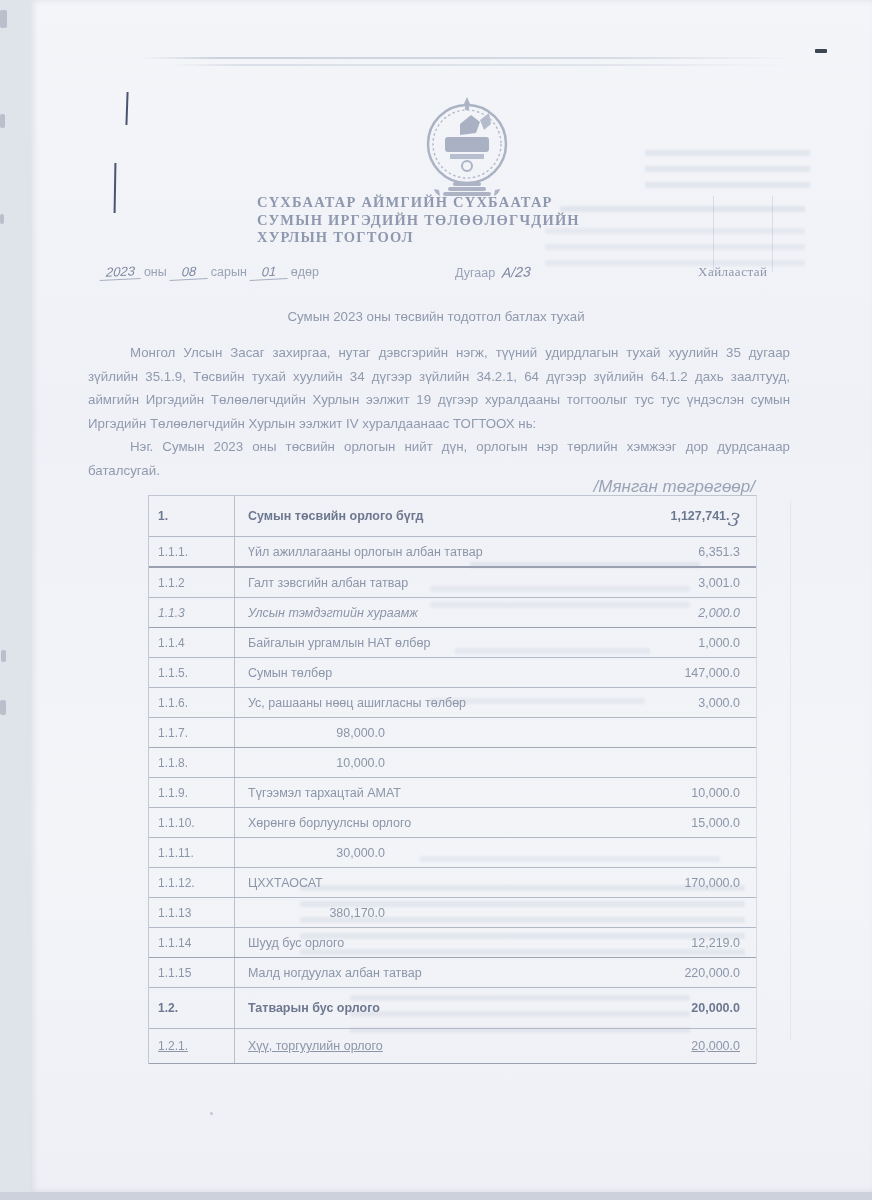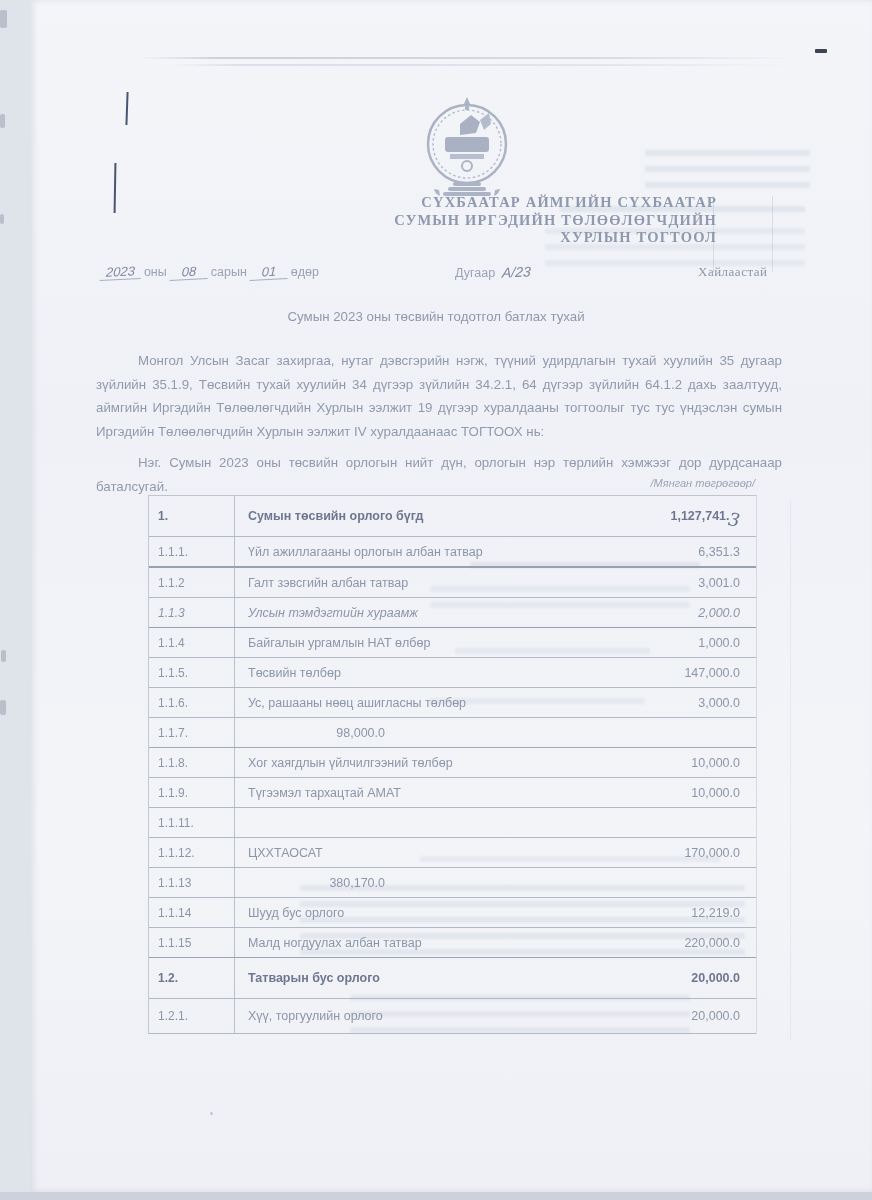--- a/index.html
+++ b/index.html
@@ -26,42 +26,42 @@
     position:absolute;
     background:repeating-linear-gradient(180deg,rgba(148,160,184,.30) 0 6px,rgba(148,160,184,0) 6px 16px);
     filter:blur(1.3px);opacity:.55;pointer-events:none;
   }
   .gline{position:absolute;background:rgba(150,160,185,.28);filter:blur(.5px);}
   
   .emblem{position:absolute;left:420px;top:92px;opacity:.8;filter:blur(.4px);}
   
   .org-title{
     position:absolute;left:257px;top:194px;width:460px;
-    text-align:right;
+    text-align:left;
     font-family:"Liberation Serif","DejaVu Serif",serif;
     font-weight:bold;font-size:14.5px;line-height:17.5px;
     color:#8e98ae;letter-spacing:1.2px;filter:blur(.25px);
   }
   
   .dateline{position:absolute;left:0;top:264px;width:872px;height:20px;font-size:12.5px;color:#9aa3b6;}
   .dl-left{position:absolute;left:100px;top:0;}
   .dl-mid{position:absolute;left:452px;top:0;}
   .dl-right{position:absolute;left:698px;top:0;font-family:"Liberation Serif","DejaVu Serif",serif;font-size:13px;color:#8c96aa;letter-spacing:.5px;}
   .hand{
     font-style:italic;color:#7f88a0;display:inline-block;
     transform:rotate(-3deg) skewX(-6deg);font-size:13px;
   }
   .blank{border-bottom:1px solid #a6aec0;padding:0 6px;display:inline-block;min-width:26px;text-align:center;}
   .dl-word{margin:0 3px;}
   
   .subject{position:absolute;left:86px;top:309px;width:700px;text-align:center;font-size:13.3px;color:#8f99ad;}
   .bodytext{position:absolute;left:88px;top:341px;width:702px;font-size:13.3px;line-height:23.6px;color:#909aae;text-align:justify;}
-  .bodytext p{margin:8px;text-indent:42px;}
-  
-  .tcaption{position:absolute;left:148px;top:477px;width:607px;text-align:right;font-style:italic;font-size:11px;color:#9aa3b5;}
+  .bodytext p{margin:0;text-indent:42px;}
+  
+  .tcaption{position:absolute;left:148px;top:477px;width:607px;text-align:right;font-style:italic;font-size:17px;color:#9aa3b5;}
   
   .table{
     position:absolute;left:148px;top:495px;width:607px;
     border-top:1px solid #c0c6d1;border-left:1px solid #c3c9d4;border-right:1px solid rgba(190,197,209,.55);
     color:#8c96a9;font-size:12.5px;
   }
   .row{display:flex;height:29px;border-bottom:1px solid #b2b9c6;}
   .row.bold{height:40px;font-weight:bold;color:#6d7890;}
   .row:last-child{height:34px;}
   .row:nth-child(2){border-bottom-width:2px;border-bottom-color:#99a1b1;}
@@ -193,54 +193,63 @@
   </div>
     <div class="row">
     <div class="c-num">1.1.4</div>
     <div class="c-label">Байгалын ургамлын НАТ өлбөр</div>
     <div class="c-val">
         <span>1,000.0</span>
       </div>
   </div>
     <div class="row">
     <div class="c-num">1.1.5.</div>
-    <div class="c-label">Төсвийн төлбөр</div>
+    <div class="c-label">Сумын төлбөр</div>
     <div class="c-val">
         <span>147,000.0</span>
       </div>
   </div>
     <div class="row">
     <div class="c-num">1.1.6.</div>
     <div class="c-label">Ус, рашааны нөөц ашигласны төлбөр</div>
     <div class="c-val">
         <span>3,000.0</span>
       </div>
   </div>
     <div class="row">
     <div class="c-num">1.1.7.</div>
     <div class="c-val">
         <span>98,000.0</span>
       </div>
   </div>
     <div class="row">
     <div class="c-num">1.1.8.</div>
-    <div class="c-label">Хог хаягдлын үйлчилгээний төлбөр</div>
     <div class="c-val">
         <span>10,000.0</span>
       </div>
   </div>
     <div class="row">
     <div class="c-num">1.1.9.</div>
     <div class="c-label">Түгээмэл тархацтай АМАТ</div>
     <div class="c-val">
         <span>10,000.0</span>
       </div>
   </div>
     <div class="row">
+    <div class="c-num">1.1.10.</div>
+    <div class="c-label">Хөрөнгө борлуулсны орлого</div>
+    <div class="c-val">
+        <span>15,000.0</span>
+      </div>
+  </div>
+    <div class="row">
     <div class="c-num">1.1.11.</div>
+    <div class="c-val">
+        <span>30,000.0</span>
+      </div>
   </div>
     <div class="row">
     <div class="c-num">1.1.12.</div>
     <div class="c-label">ЦХХТАОСАТ</div>
     <div class="c-val">
         <span>170,000.0</span>
       </div>
   </div>
     <div class="row">
     <div class="c-num">1.1.13</div>

